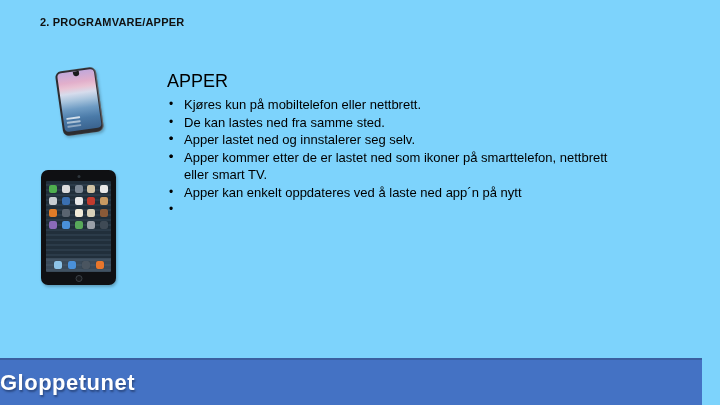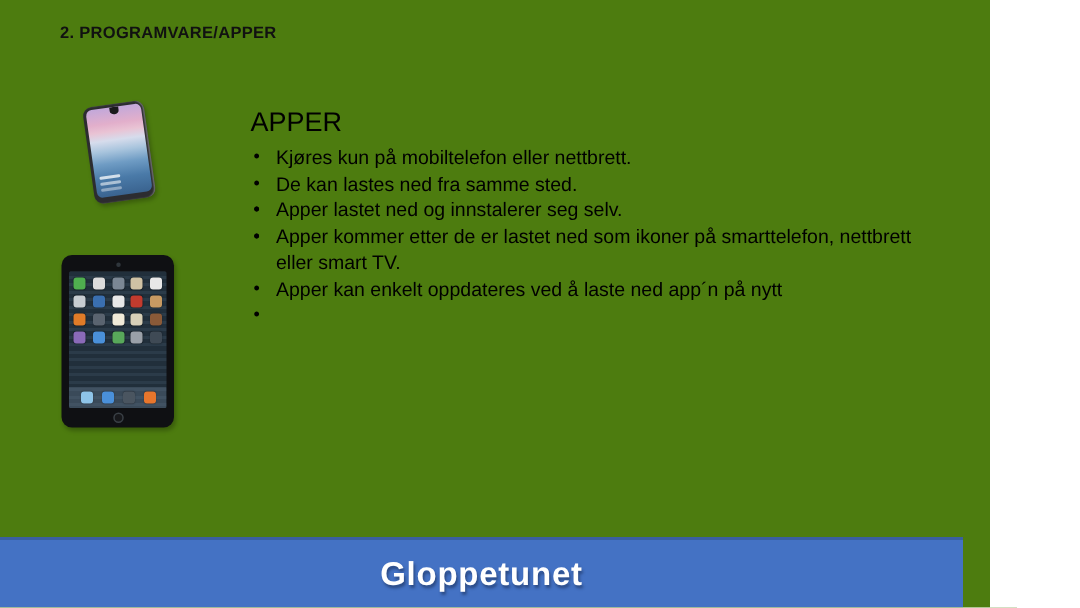--- a/index.html
+++ b/index.html
@@ -1,17 +1,17 @@
 <!DOCTYPE html>
 <html><head>
 <meta charset="utf-8">
 <style>
   html,body { margin:0; padding:0; background:#ffffff; }
   .slide {
-    position:relative; width:660px; height:405px; background:#4d7c0f;
+    position:relative; width:720px; height:405px; background:#7dd3fc;
     overflow:hidden; font-family:"Liberation Sans", sans-serif; color:#000;
   }
 
   
   .header {
     position:absolute; left:40px; top:16px;
     font-size:11px; font-weight:700; letter-spacing:.2px; color:#111;
   }
 
   
@@ -67,21 +67,21 @@
   .content { position:absolute; left:167px; top:72px; width:462px; }
   .title { margin:0 0 6px 0; font-size:18px; line-height:18px; font-weight:400; color:#000; }
   .bullets { list-style:none; margin:0; padding:0; font-size:13px; line-height:17.5px; color:#000; }
   .bullets li { position:relative; padding-left:17px; }
   .bullet-marker { position:absolute; left:2px; top:0; font-size:12px; }
 
   
   .footer {
     position:absolute; left:0; right:18px; bottom:0; height:47px;
     box-sizing:border-box; border-top:2px solid #3a5fa0;
-    display:flex; align-items:center; justify-content:center;
+    display:flex; align-items:center; 
   }
   .footer-text {
     font-size:22px; font-weight:700; letter-spacing:.5px;
     text-shadow:1px 2px 2px rgba(25,45,85,.6);
   }
 </style>
 </head>
 <body>
 
 <div class="slide">

